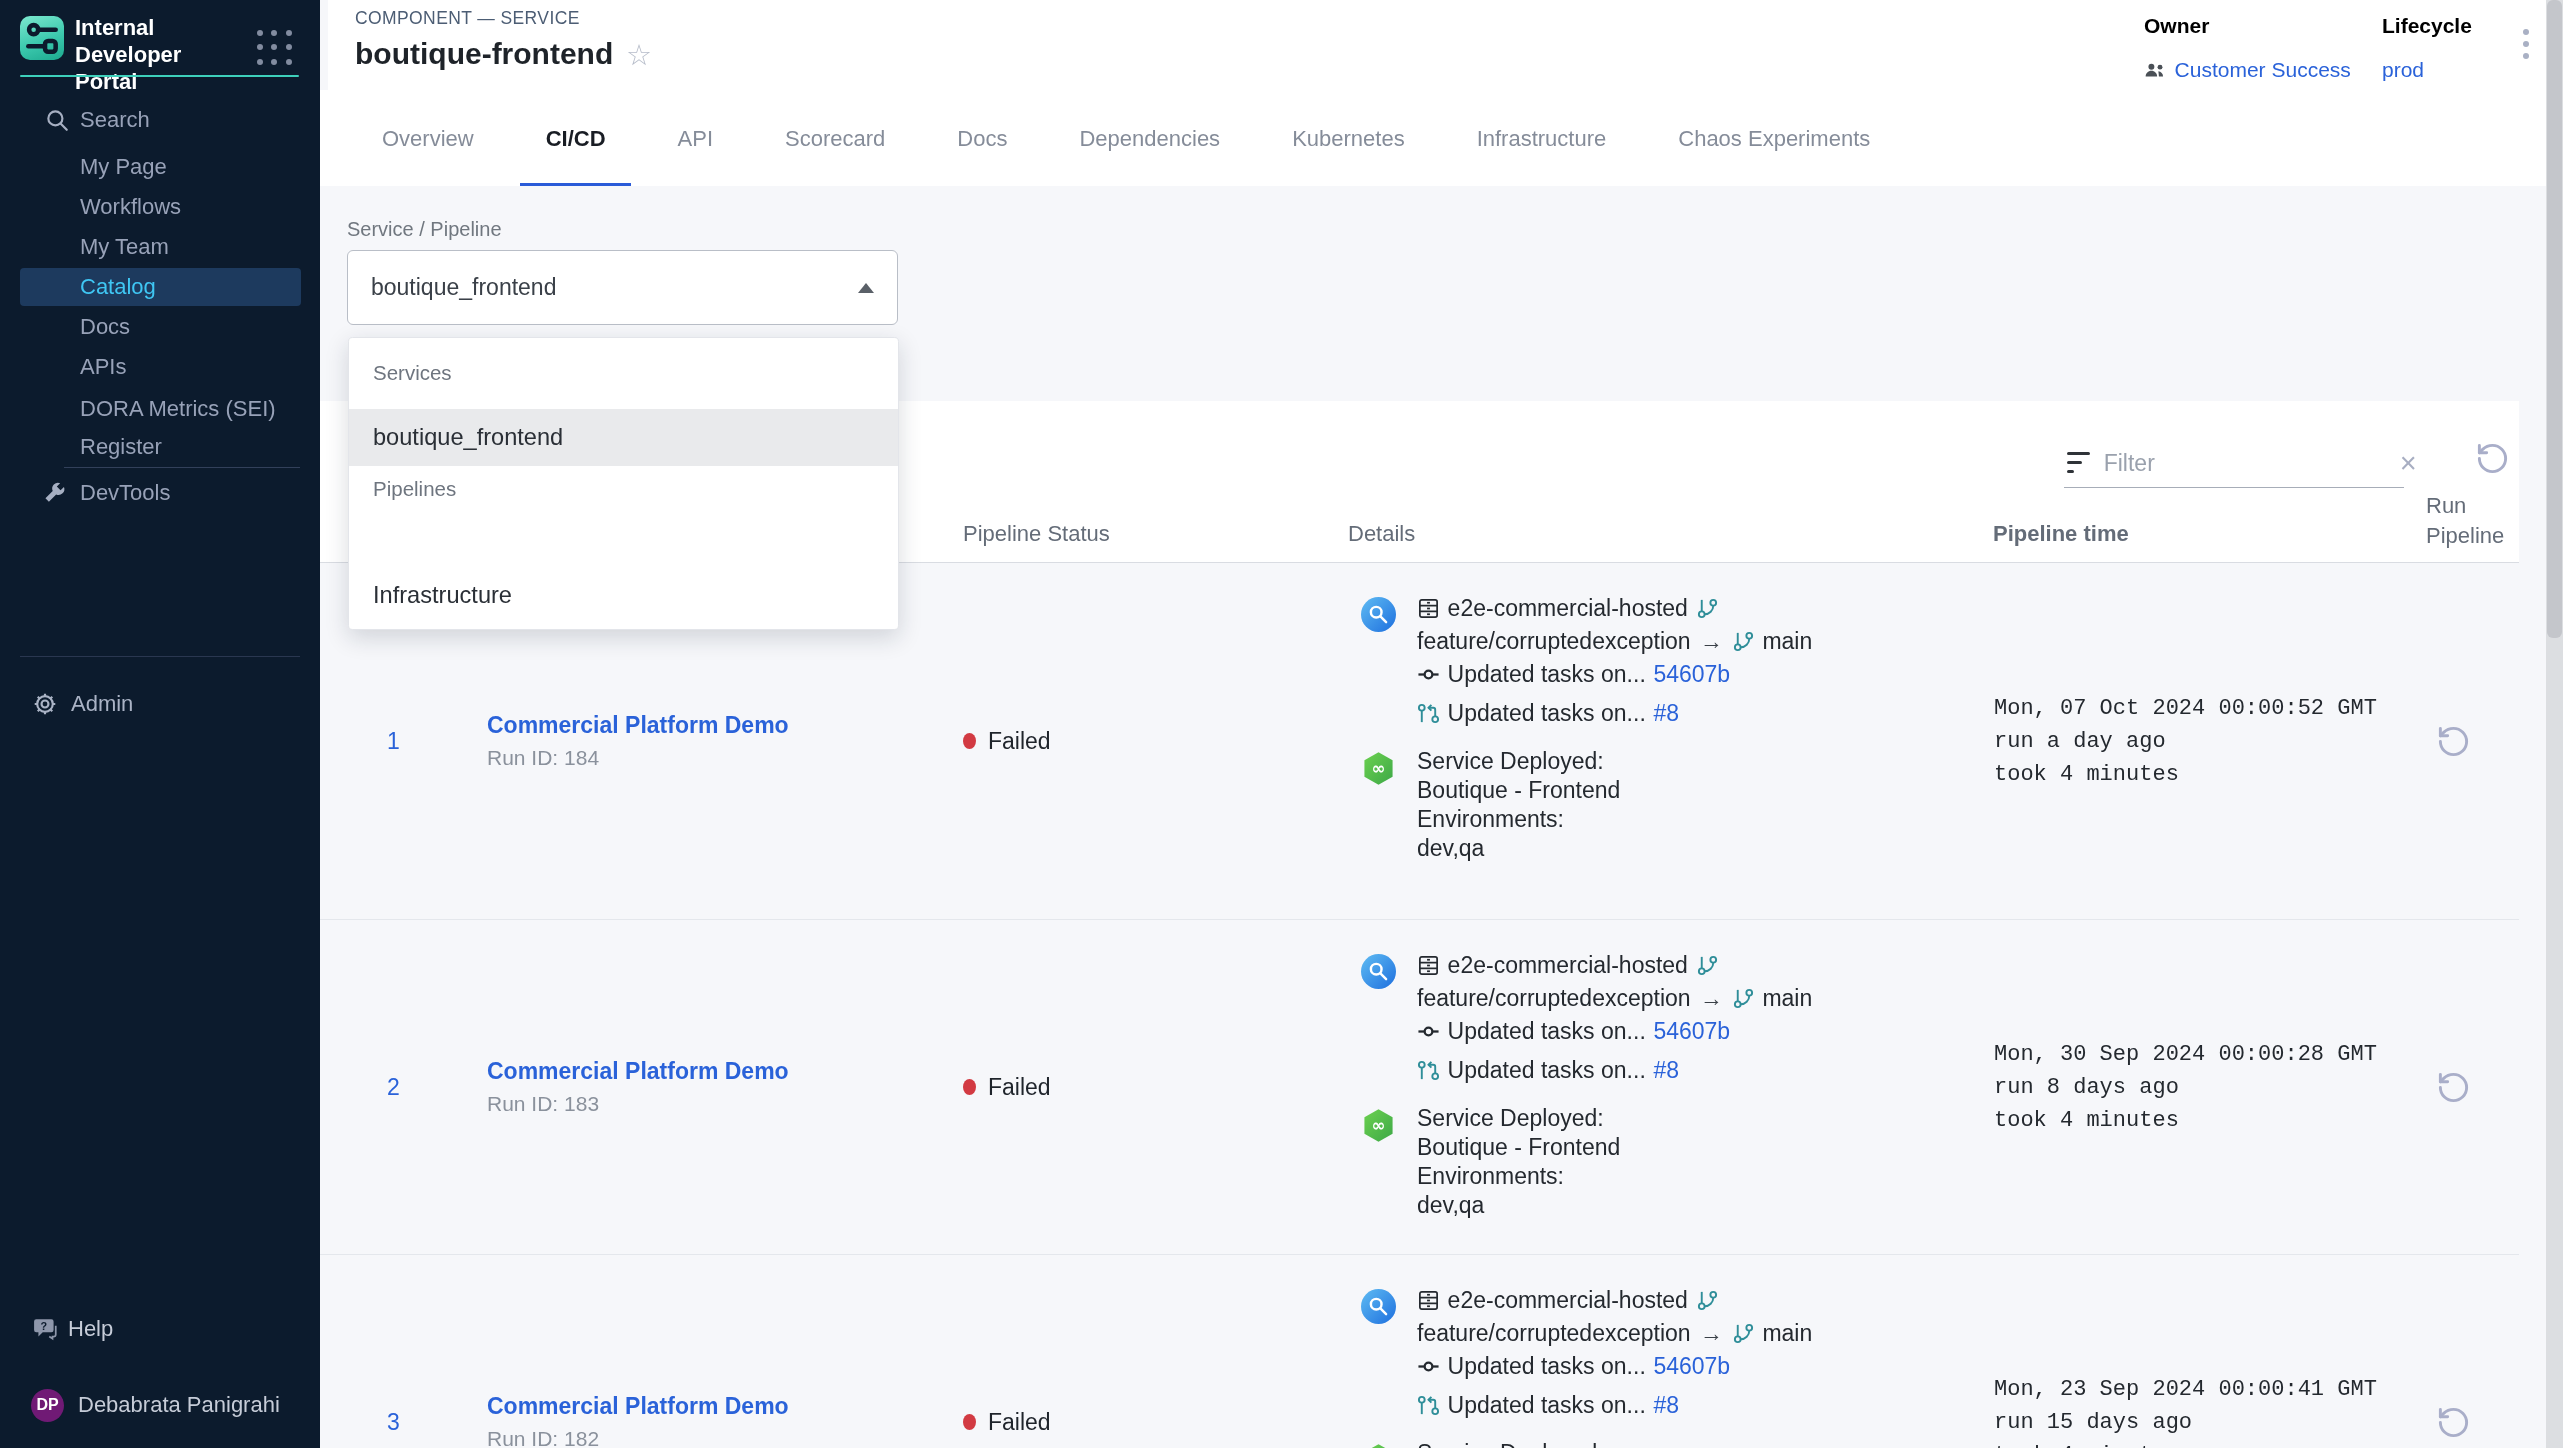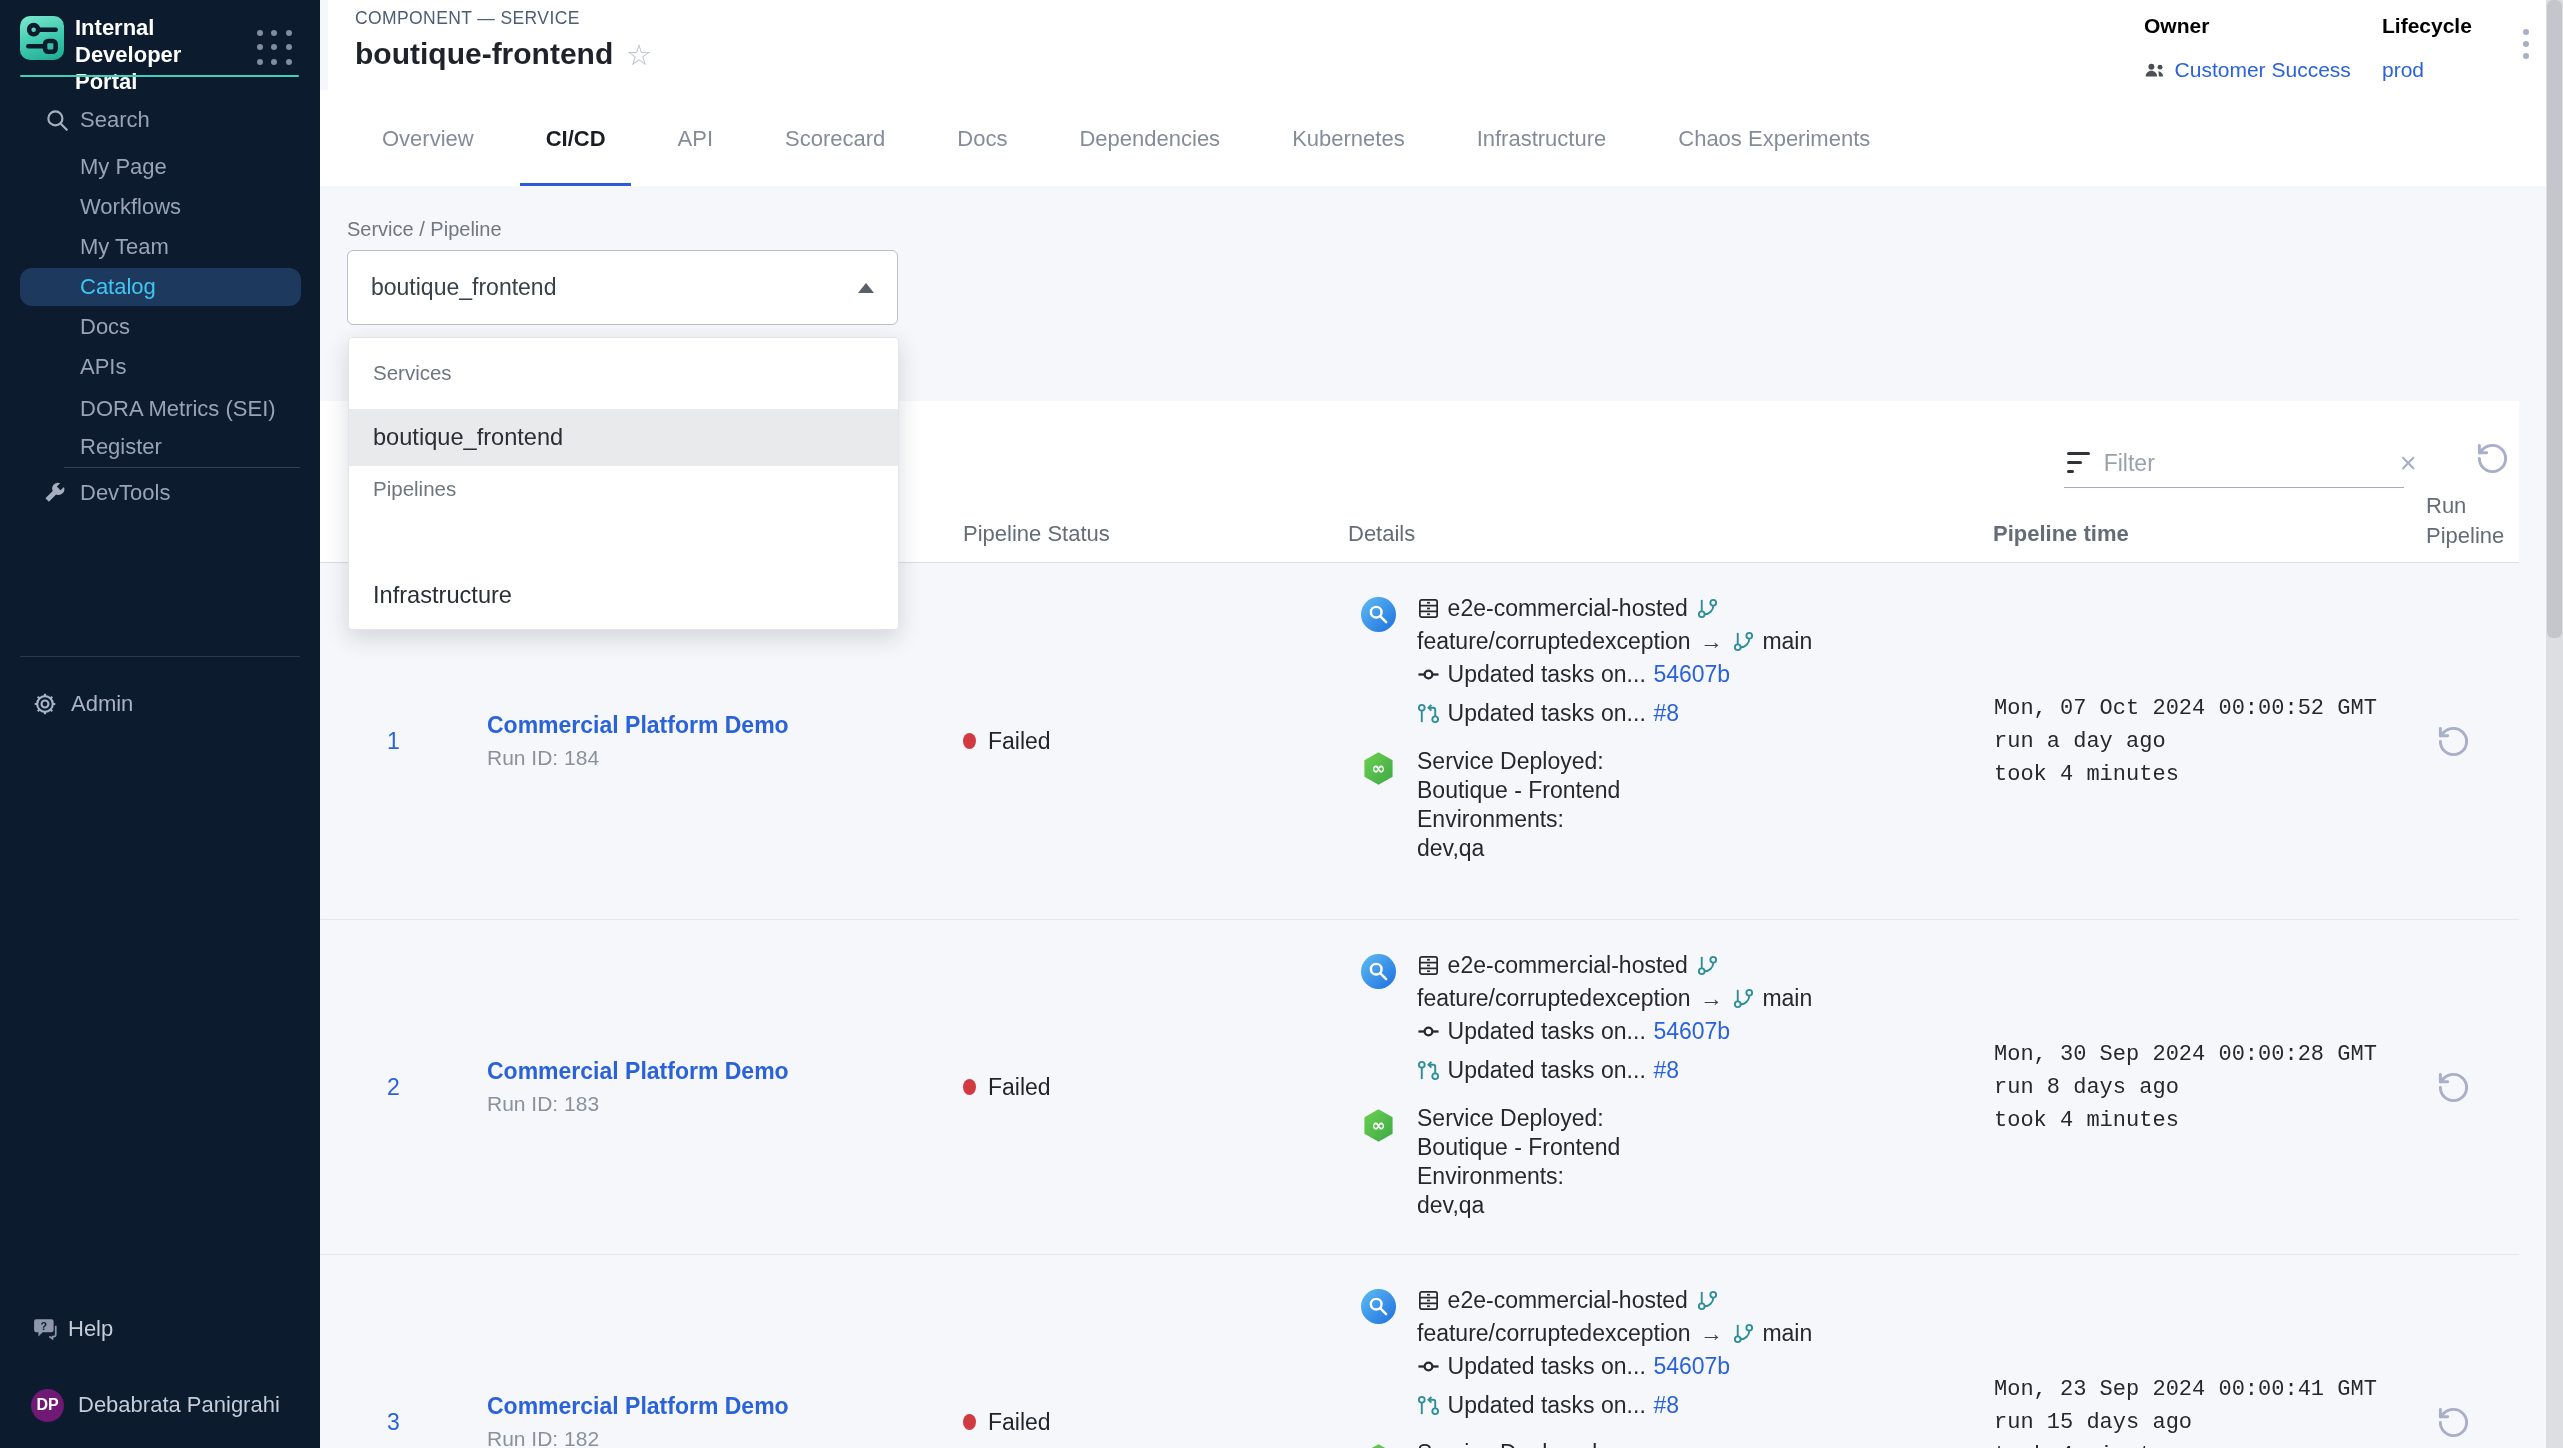--- a/index.html
+++ b/index.html
@@ -17,21 +17,21 @@
   .apps-grid { position:absolute; left:254px; top:27px; width:41px; height:41px;
     display:grid; grid-template-columns:repeat(3,1fr); gap:3px; align-items:center; justify-items:center; cursor:pointer; }
   .apps-grid i { width:6px; height:6px; border-radius:50%; background:#828CA0; }
   .brand-rule { position:absolute; left:20px; right:21px; top:75px; height:2.3px;
     background:#3ED0BB; border-radius:1.5px; }
 
   .nav-item { position:absolute; left:0; right:0; height:40px; display:flex;
     align-items:center; color:#98A2B8; font-size:22px; cursor:pointer; }
   .nav-item .txt { margin-left:80px; }
   .nav-item .icn { position:absolute; left:44px; width:26px; height:26px; color:#A6AFC2; }
-  .nav-active { left:20px; right:19px; background:#1D3A5E; border-radius:12px; }
+  .nav-active { left:20px; right:19px; background:#1D3A5E; border-radius:4px; }
   .nav-active .txt { margin-left:60px; color:#3FC6F3; }
   .nav-divider { position:absolute; left:64px; right:20px; height:0.8px; background:#32405A; }
   .admin-divider { position:absolute; left:20px; right:20px; top:656px; height:0.8px; background:#2A3750; }
   .avatar { position:absolute; left:31px; width:33px; height:33px; border-radius:50%;
     background:#701a75; color:#fff; font-size:16px; font-weight:700;
     display:flex; align-items:center; justify-content:center; }
   .user-name { margin-left:78px; color:#C6CCD8; font-size:22px; }
 
   
   .main { position:absolute; left:320px; top:0; width:2243px; height:100%; }

